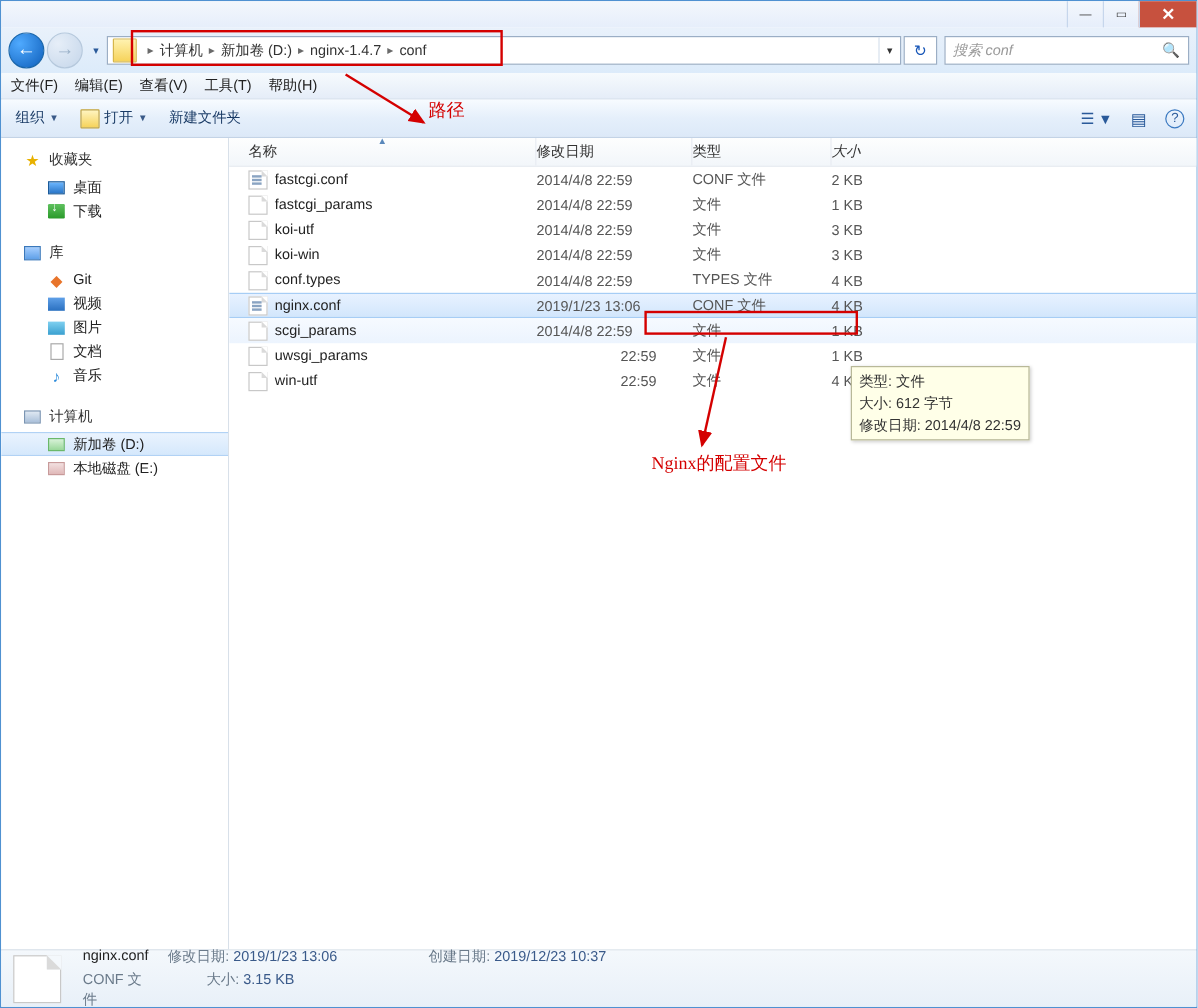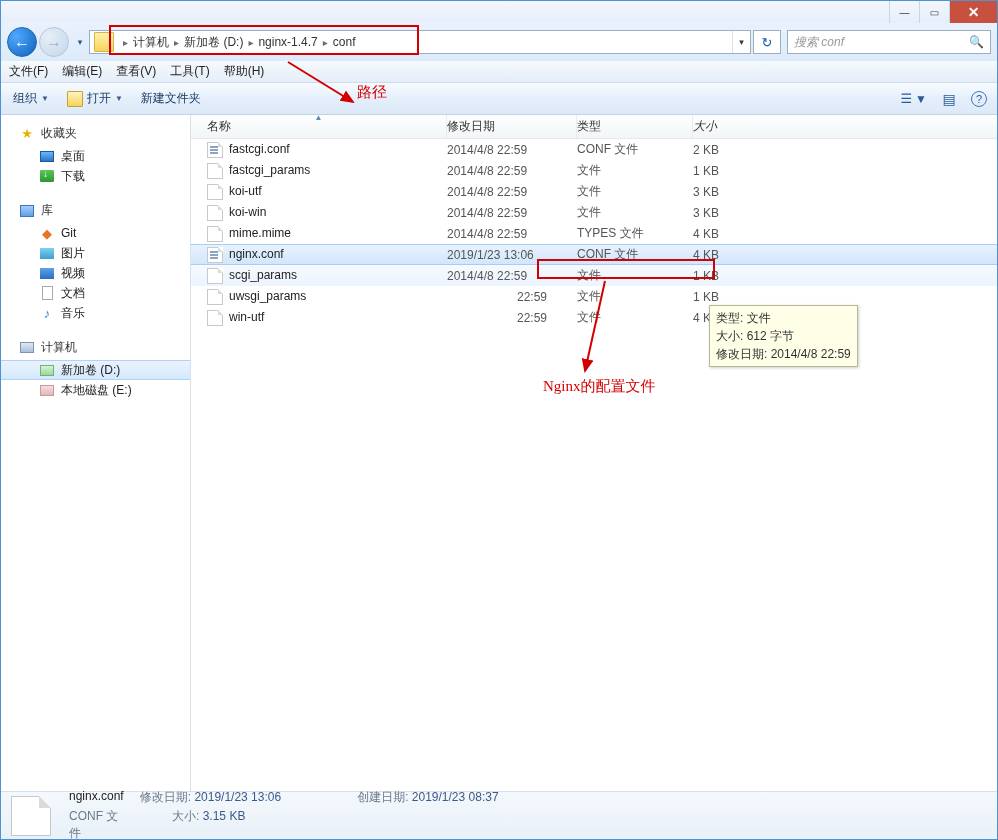--- a/index.html
+++ b/index.html
@@ -177,29 +177,29 @@
               <span class="ico-lib"></span>
             </span>
           <span>库</span>
         </div>
         <div class="sb-item">
             <span class="sb-ico ico-git">◆</span>
             <span>Git</span>
           </div>
         <div class="sb-item">
             <span class="sb-ico">
+              <span class="ico-vid"></span>
+            </span>
+            <span>视频</span>
+          </div>
+        <div class="sb-item">
+            <span class="sb-ico">
               <span class="ico-pic"></span>
             </span>
             <span>图片</span>
-          </div>
-        <div class="sb-item">
-            <span class="sb-ico">
-              <span class="ico-vid"></span>
-            </span>
-            <span>视频</span>
           </div>
         <div class="sb-item">
             <span class="sb-ico">
               <span class="ico-doc"></span>
             </span>
             <span>文档</span>
           </div>
         <div class="sb-item">
             <span class="sb-ico ico-mus">♪</span>
             <span>音乐</span>
@@ -270,21 +270,21 @@
               <span class="file-ico"></span>
               <span>koi-win</span>
             </div>
             <div class="cell-date" style="white-space:pre;">2014/4/8 22:59</div>
             <div class="cell-type">文件</div>
             <div class="cell-size">3 KB</div>
           </div>
           <div class="row">
             <div class="cell-name">
               <span class="file-ico"></span>
-              <span>mime.mime</span>
+              <span>conf.types</span>
             </div>
             <div class="cell-date" style="white-space:pre;">2014/4/8 22:59</div>
             <div class="cell-type">TYPES 文件</div>
             <div class="cell-size">4 KB</div>
           </div>
           <div class="row sel">
             <div class="cell-name">
               <span class="file-ico conf"></span>
               <span>nginx.conf</span>
             </div>
@@ -328,21 +328,21 @@
       </div>
     </div>
   </div>
 
   <div class="statusbar">
     <div class="sb-fileico"></div>
     <div class="sb-details">
       <div class="sb-line">
         <span class="sb-fname">nginx.conf</span>
         <span><span class="sb-label">修改日期:</span> <span class="sb-val">2019/1/23 13:06</span></span>
-        <span style="margin-left:60px;"><span class="sb-label">创建日期:</span> <span class="sb-val">2019/1/23 08:37</span></span>
+        <span style="margin-left:60px;"><span class="sb-label">创建日期:</span> <span class="sb-val">2019/12/23 10:37</span></span>
       </div>
       <div class="sb-line">
         <span class="sb-label" style="width:58px;">CONF 文件</span>
         <span style="margin-left:29px;"><span class="sb-label">大小:</span> <span class="sb-val">3.15 KB</span></span>
       </div>
     </div>
   </div>
 
   <div class="anno-box" style="left:108px; top:24px; width:310px; height:30px;"></div>
   <svg class="anno-arrow" style="left:282px; top:56px; width:80px; height:55px;">

